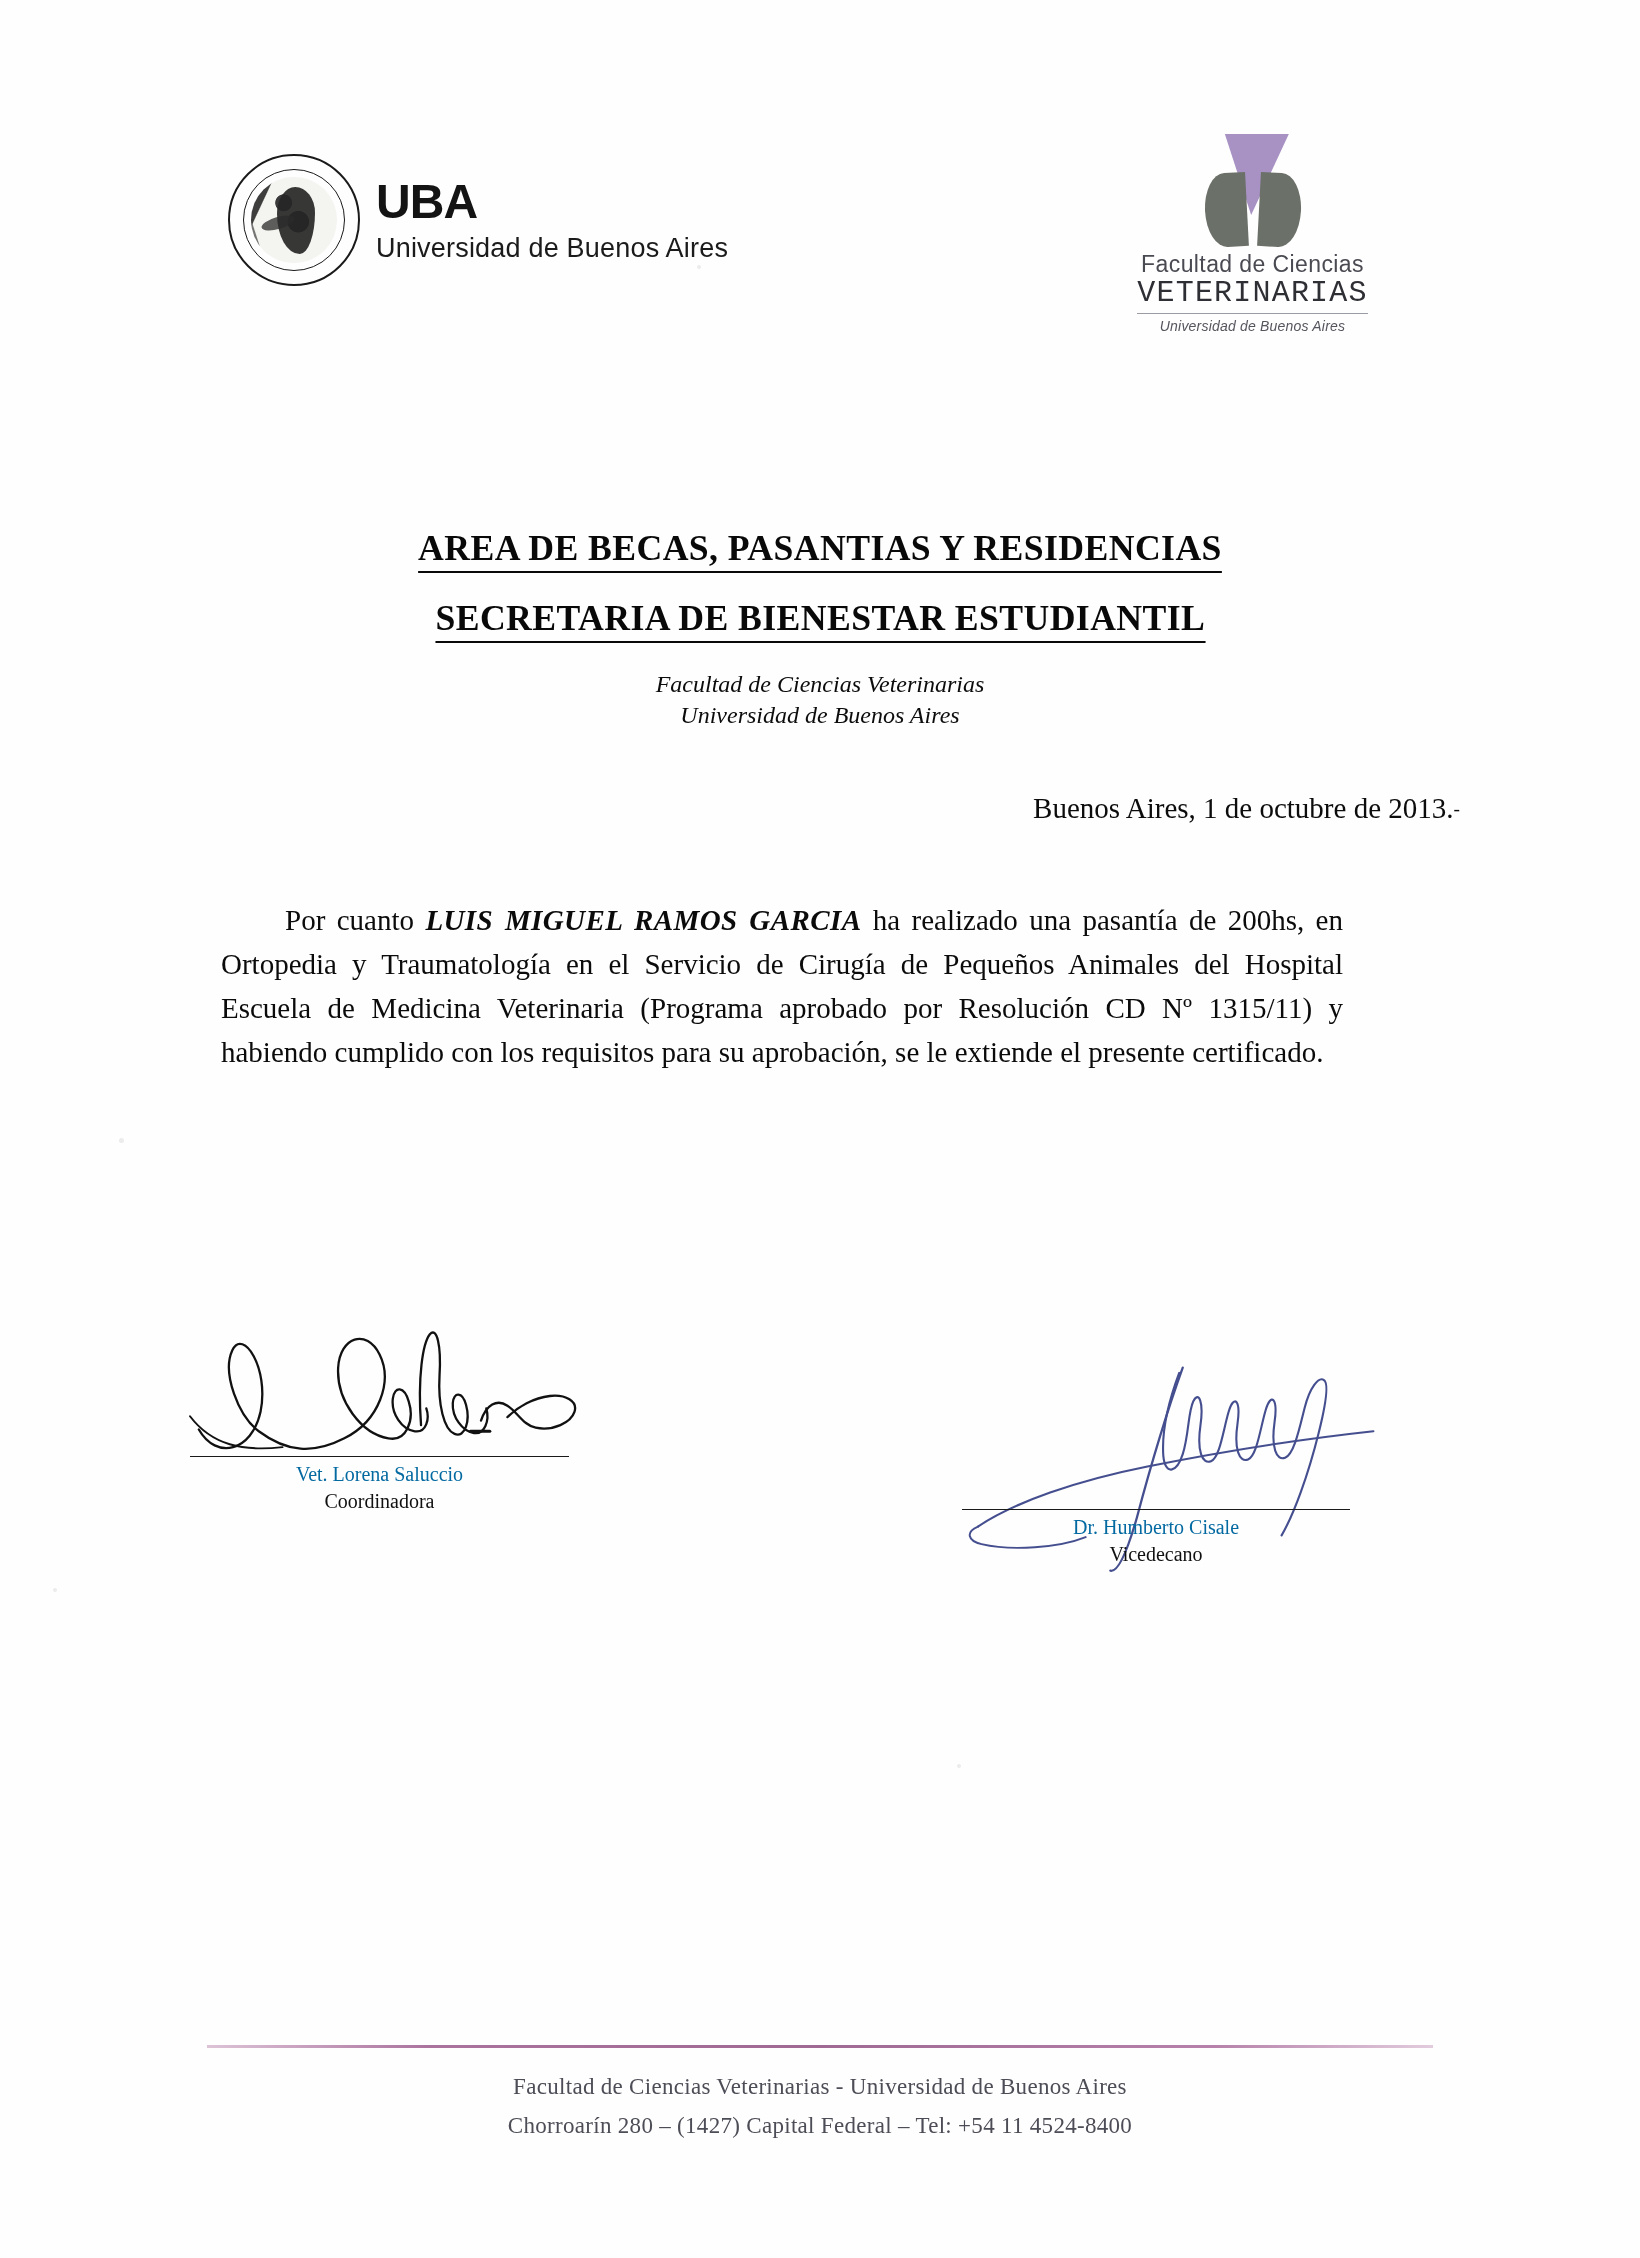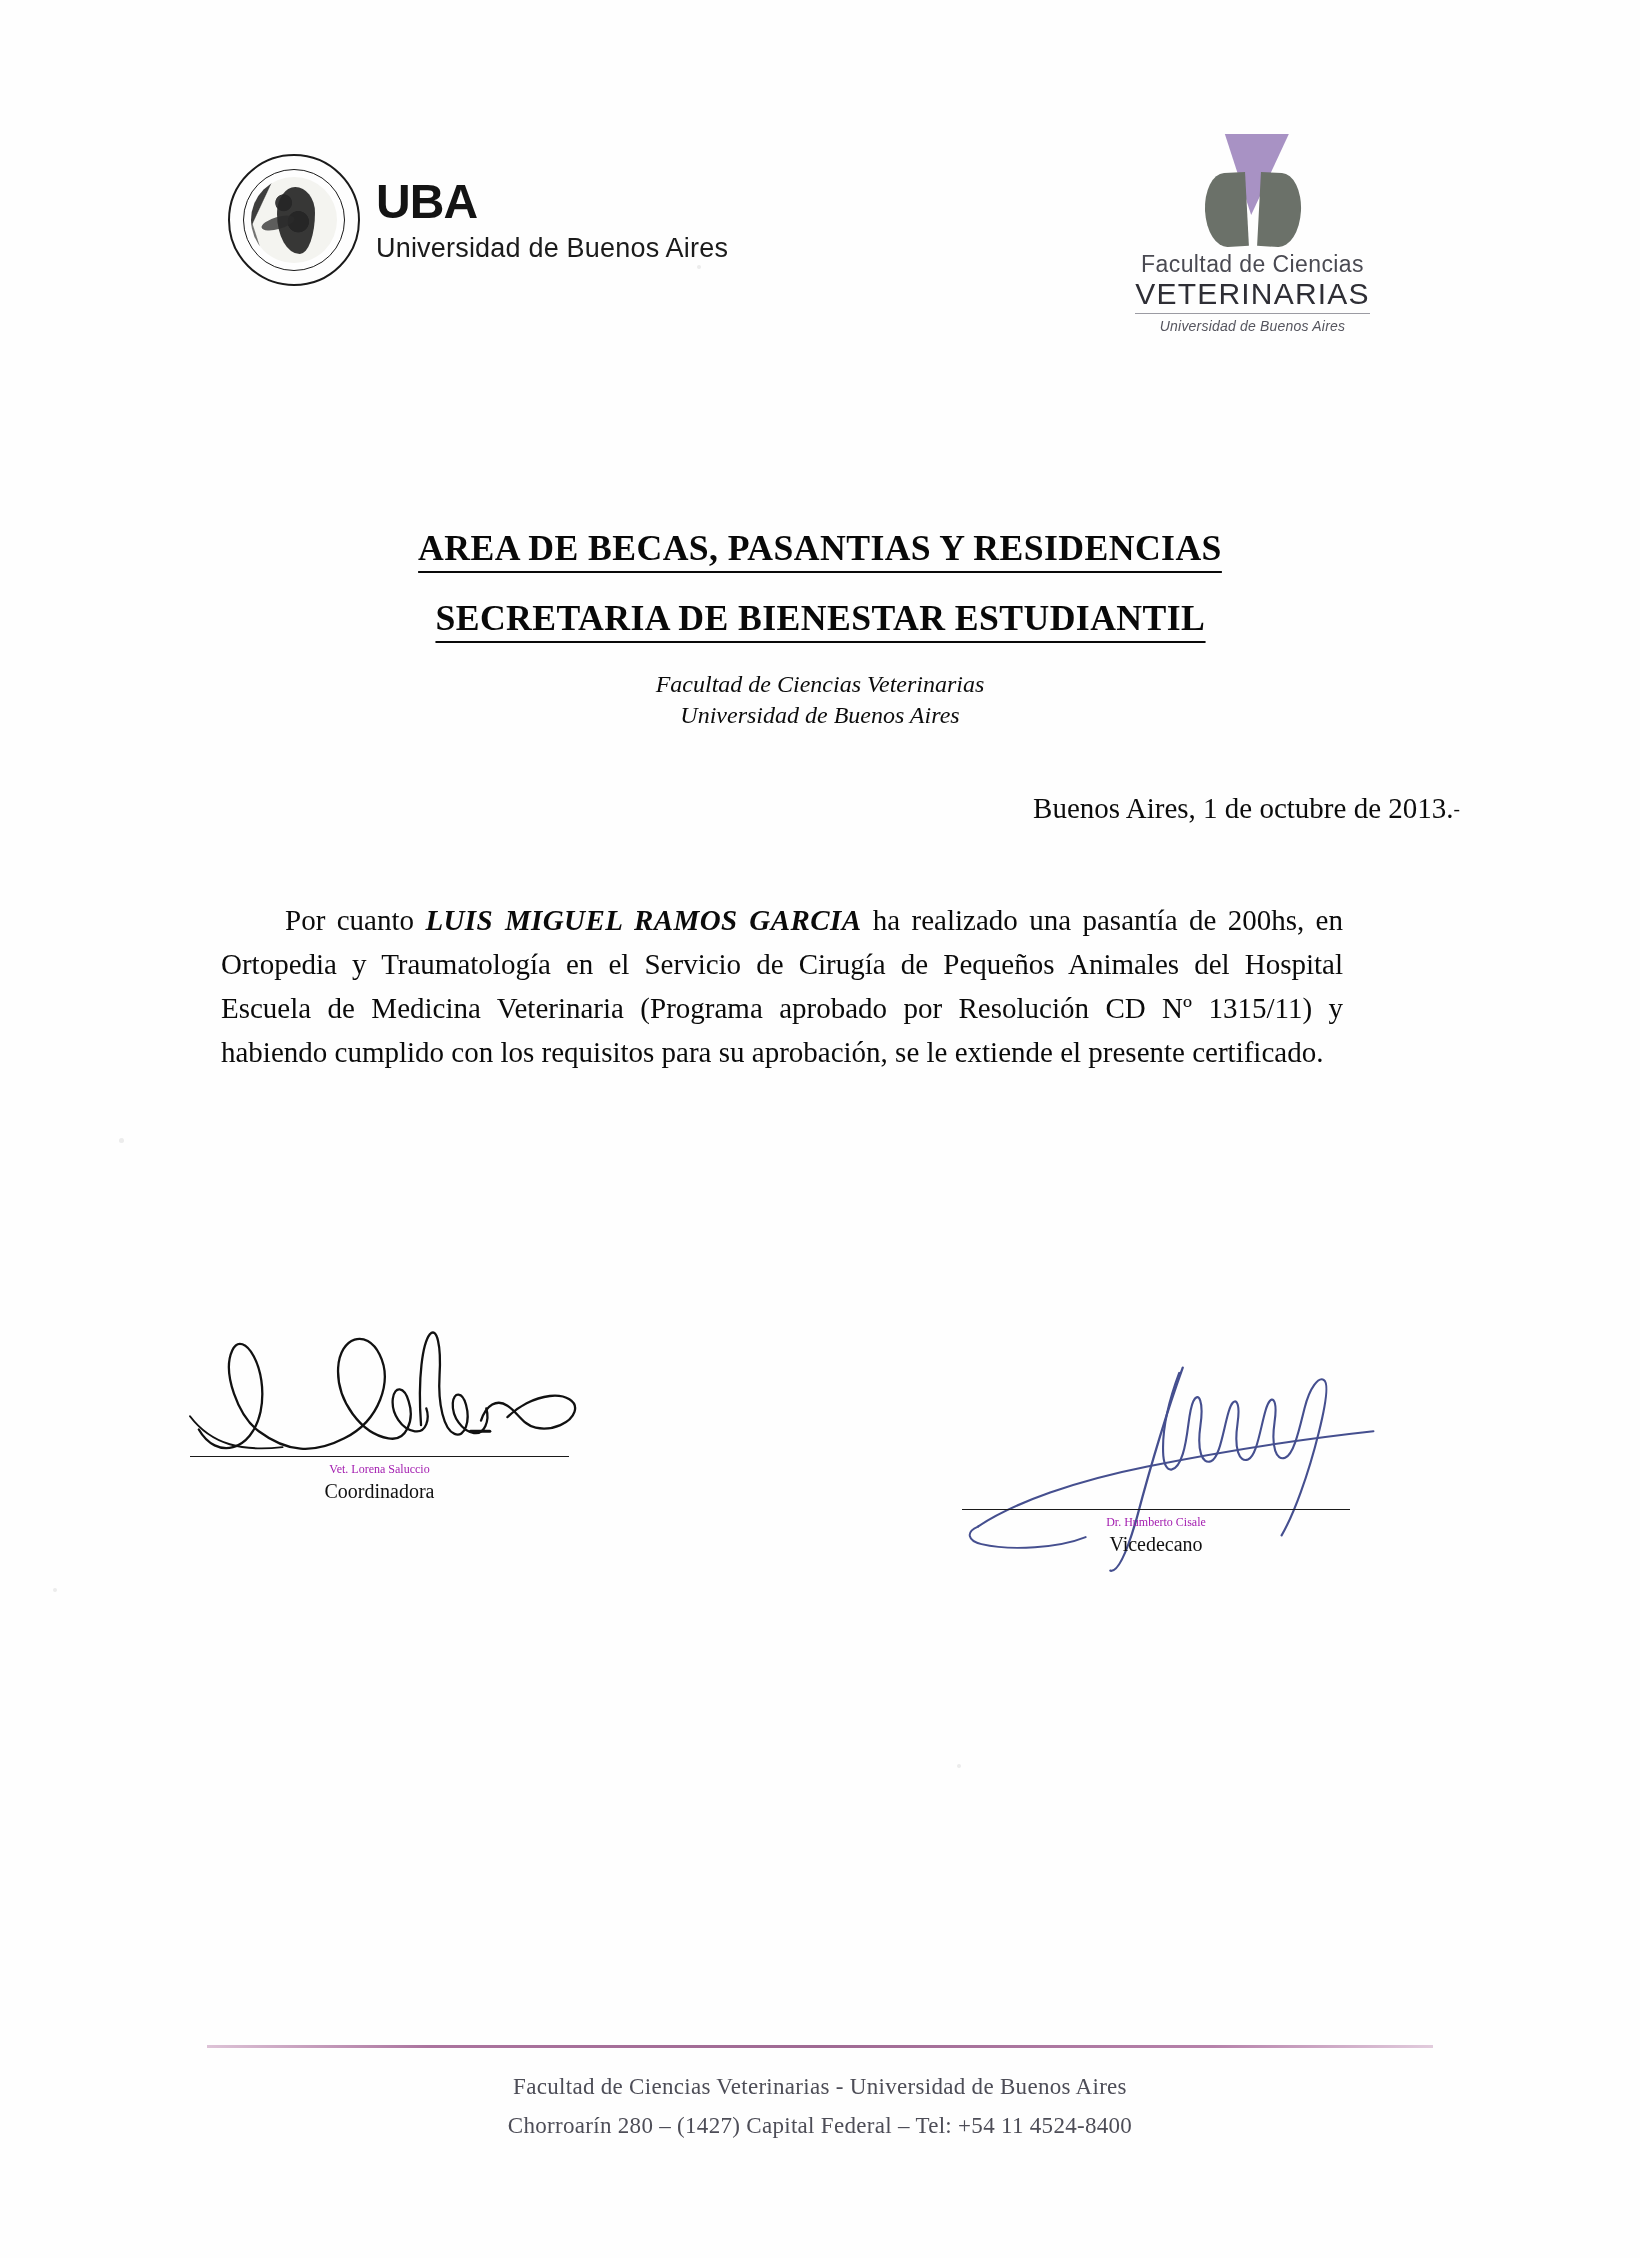--- a/index.html
+++ b/index.html
@@ -151,21 +151,21 @@
     transform: rotate(3deg);
   }
   .vet-l1 {
     font-family: "Liberation Sans", sans-serif;
     font-size: 23px;
     color: #4a4a52;
     letter-spacing: 0.4px;
     line-height: 1.15;
   }
   .vet-l2 {
-    font-family: Liberation Sans, sans-serif;
+    font-family: Liberation Mono, monospace;
     font-size: 30px;
     color: #2e2e35;
     letter-spacing: 1.2px;
     line-height: 1.1;
     padding-bottom: 2.6px;
     border-bottom: 0.9px solid #9b9ba3;
     display: inline-block;
   }
   .vet-l3 {
     font-family: "Liberation Sans", sans-serif;
@@ -255,23 +255,23 @@
   .sig-scribble { position: relative; height: 159px; }
   .sig-scribble svg { position: absolute; left: 0; top: 0; overflow: visible; }
   .sig-rule {
     border-top: 1.8px solid #1a1a1a;
     width: 100%;
     position: relative;
     z-index: 3;
   }
   .sig-name {
     text-align: center;
-    font-size: 12px;
-    font-family: "Liberation Serif", serif;
-    color: #a21caf;
+    font-size: 20px;
+    font-family: "Liberation Serif", serif;
+    color: #0369a1;
     margin-top: 4.4px;
     line-height: 1.35;
     position: relative;
     z-index: 3;
   }
   .sig-role {
     text-align: center;
     font-size: 20px;
     font-family: "Liberation Serif", serif;
     color: #101010;

